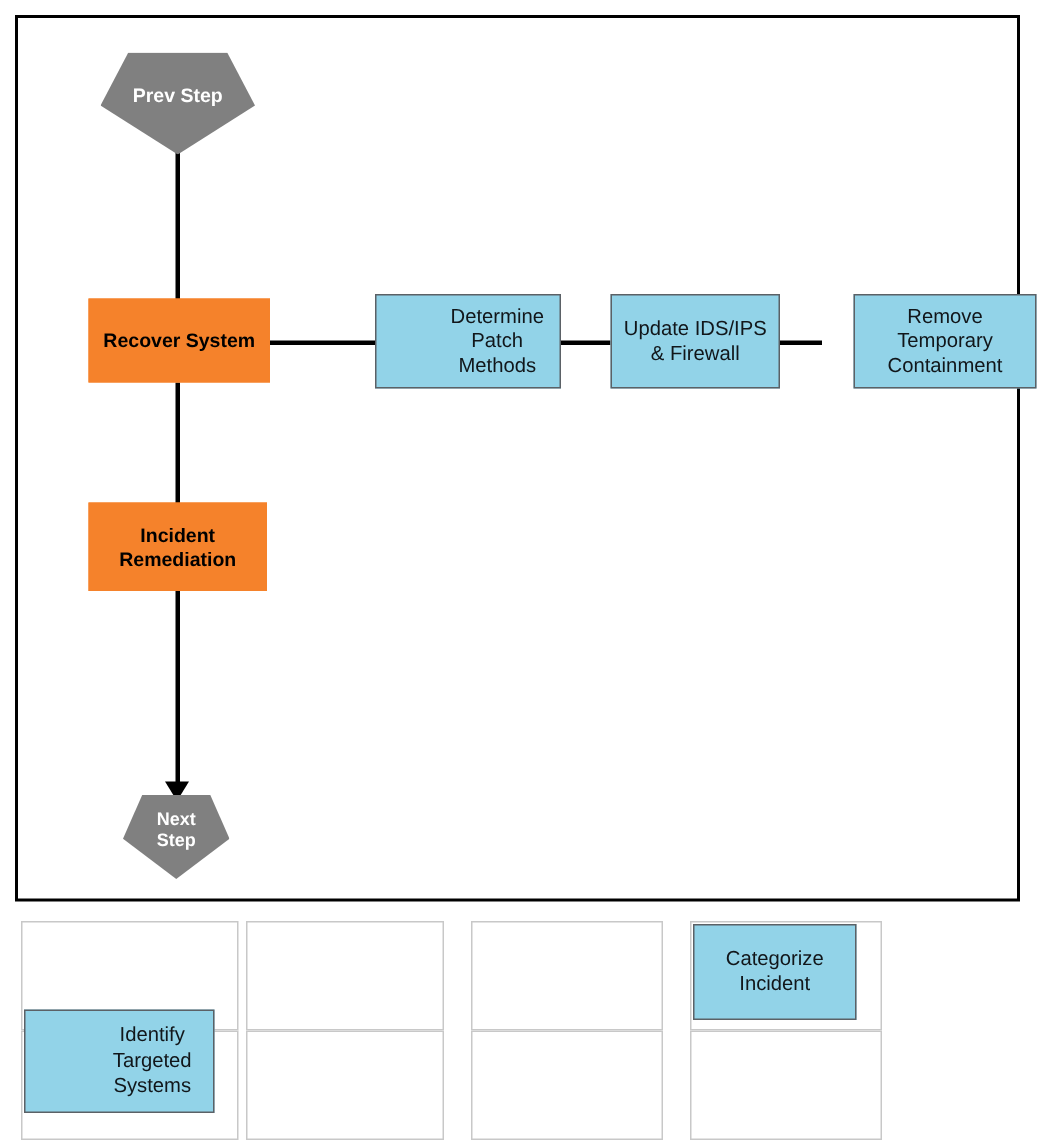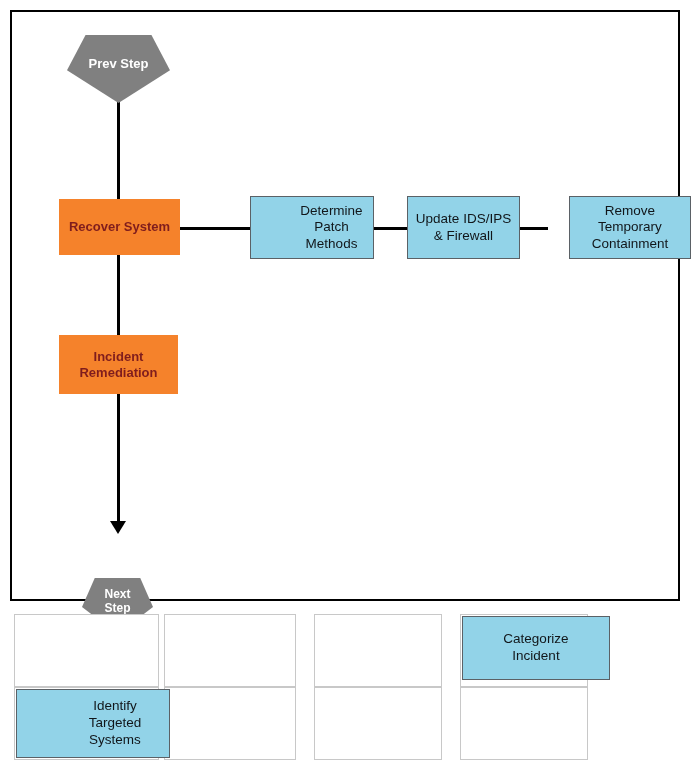--- a/index.html
+++ b/index.html
@@ -81,21 +81,21 @@
     align-items: center;
     justify-content: center;
     text-align: center;
     line-height: 1.2;
   }
   .node .ntext { white-space: pre-line; display: block; }
 
   .node.orange {
     background: #F5822B;
     border: 1px solid #F5822B;
-    color: #7f1d1d;
+    color: #000000;
     font-weight: bold;
     font-size: 13px;
   }
   .node.blue {
     background: #92D3E8;
     border: 1px solid #5b6166;
     color: #11161a;
     font-size: 13.5px;
   }
 
@@ -171,21 +171,21 @@
       <span class="ntext">Remove
 Temporary
 Containment</span>
     </div>
 
     <div class="node orange" style="left:47px; top:323px; width:119px; height:59px;">
       <span class="ntext">Incident
 Remediation</span>
     </div>
 
-    <div class="pentagon" style="left:70px; top:518px; width:71px; height:56px; font-size:12px; padding-bottom:8px;margin-top:48px;">
+    <div class="pentagon" style="left:70px; top:518px; width:71px; height:56px; font-size:12px; padding-bottom:8px;">
       <span class="ptext">Next
 Step</span>
     </div>
 
   </div>
 
   <div class="palette">
 
     <div class="pal-cell" style="left:0px;   top:0px; width:145px; height:73px;"></div>
     <div class="pal-cell" style="left:150px; top:0px; width:132px; height:73px;"></div>
@@ -193,26 +193,26 @@
     <div class="pal-cell" style="left:446px; top:0px; width:128px; height:73px;"></div>
 
     <div class="pal-cell" style="left:0px;   top:73px; width:145px; height:73px;"></div>
     <div class="pal-cell" style="left:150px; top:73px; width:132px; height:73px;"></div>
     <div class="pal-cell" style="left:300px; top:73px; width:128px; height:73px;"></div>
     <div class="pal-cell" style="left:446px; top:73px; width:128px; height:73px;"></div>
 
     <div class="pal-node empty" style="left:2px; top:2px; width:141px; height:69px;">
       <span class="ntext"></span>
     </div>
-    <div class="pal-node" style="left:448px; top:2px; width:148px; height:64px;">
+    <div class="pal-node" style="left:448px; top:2px; width:109px; height:64px;">
       <span class="ntext">Categorize
 Incident</span>
     </div>
 
-    <div class="pal-node" style="left:2px; top:75px; width:154px; height:69px;padding-left:44px;">
+    <div class="pal-node" style="left:2px; top:59px; width:127px; height:69px;padding-left:44px;">
       <span class="ntext">Identify
 Targeted
 Systems</span>
     </div>
     <div class="pal-node empty" style="left:302px; top:75px; width:122px; height:69px;">
       <span class="ntext"></span>
     </div>
     <div class="pal-node empty" style="left:448px; top:75px; width:122px; height:69px;">
       <span class="ntext"></span>
     </div>

